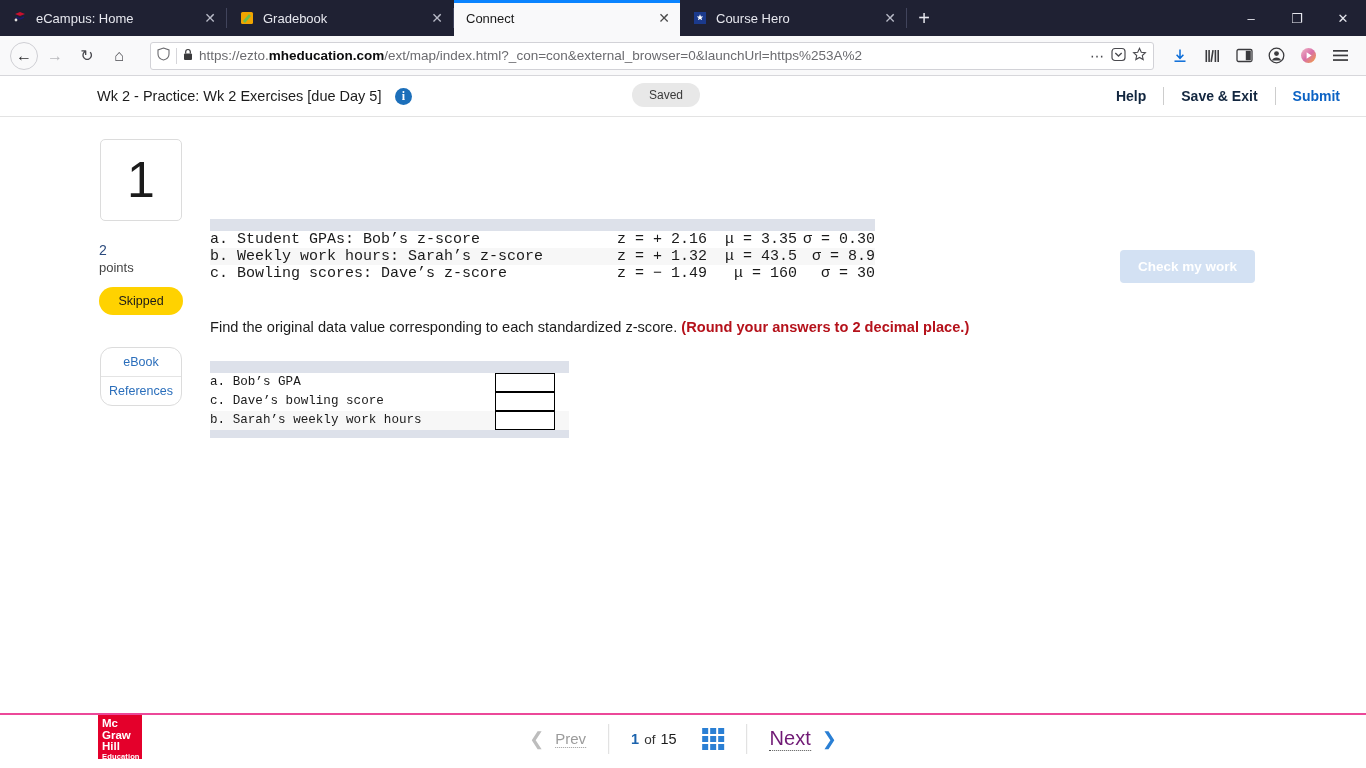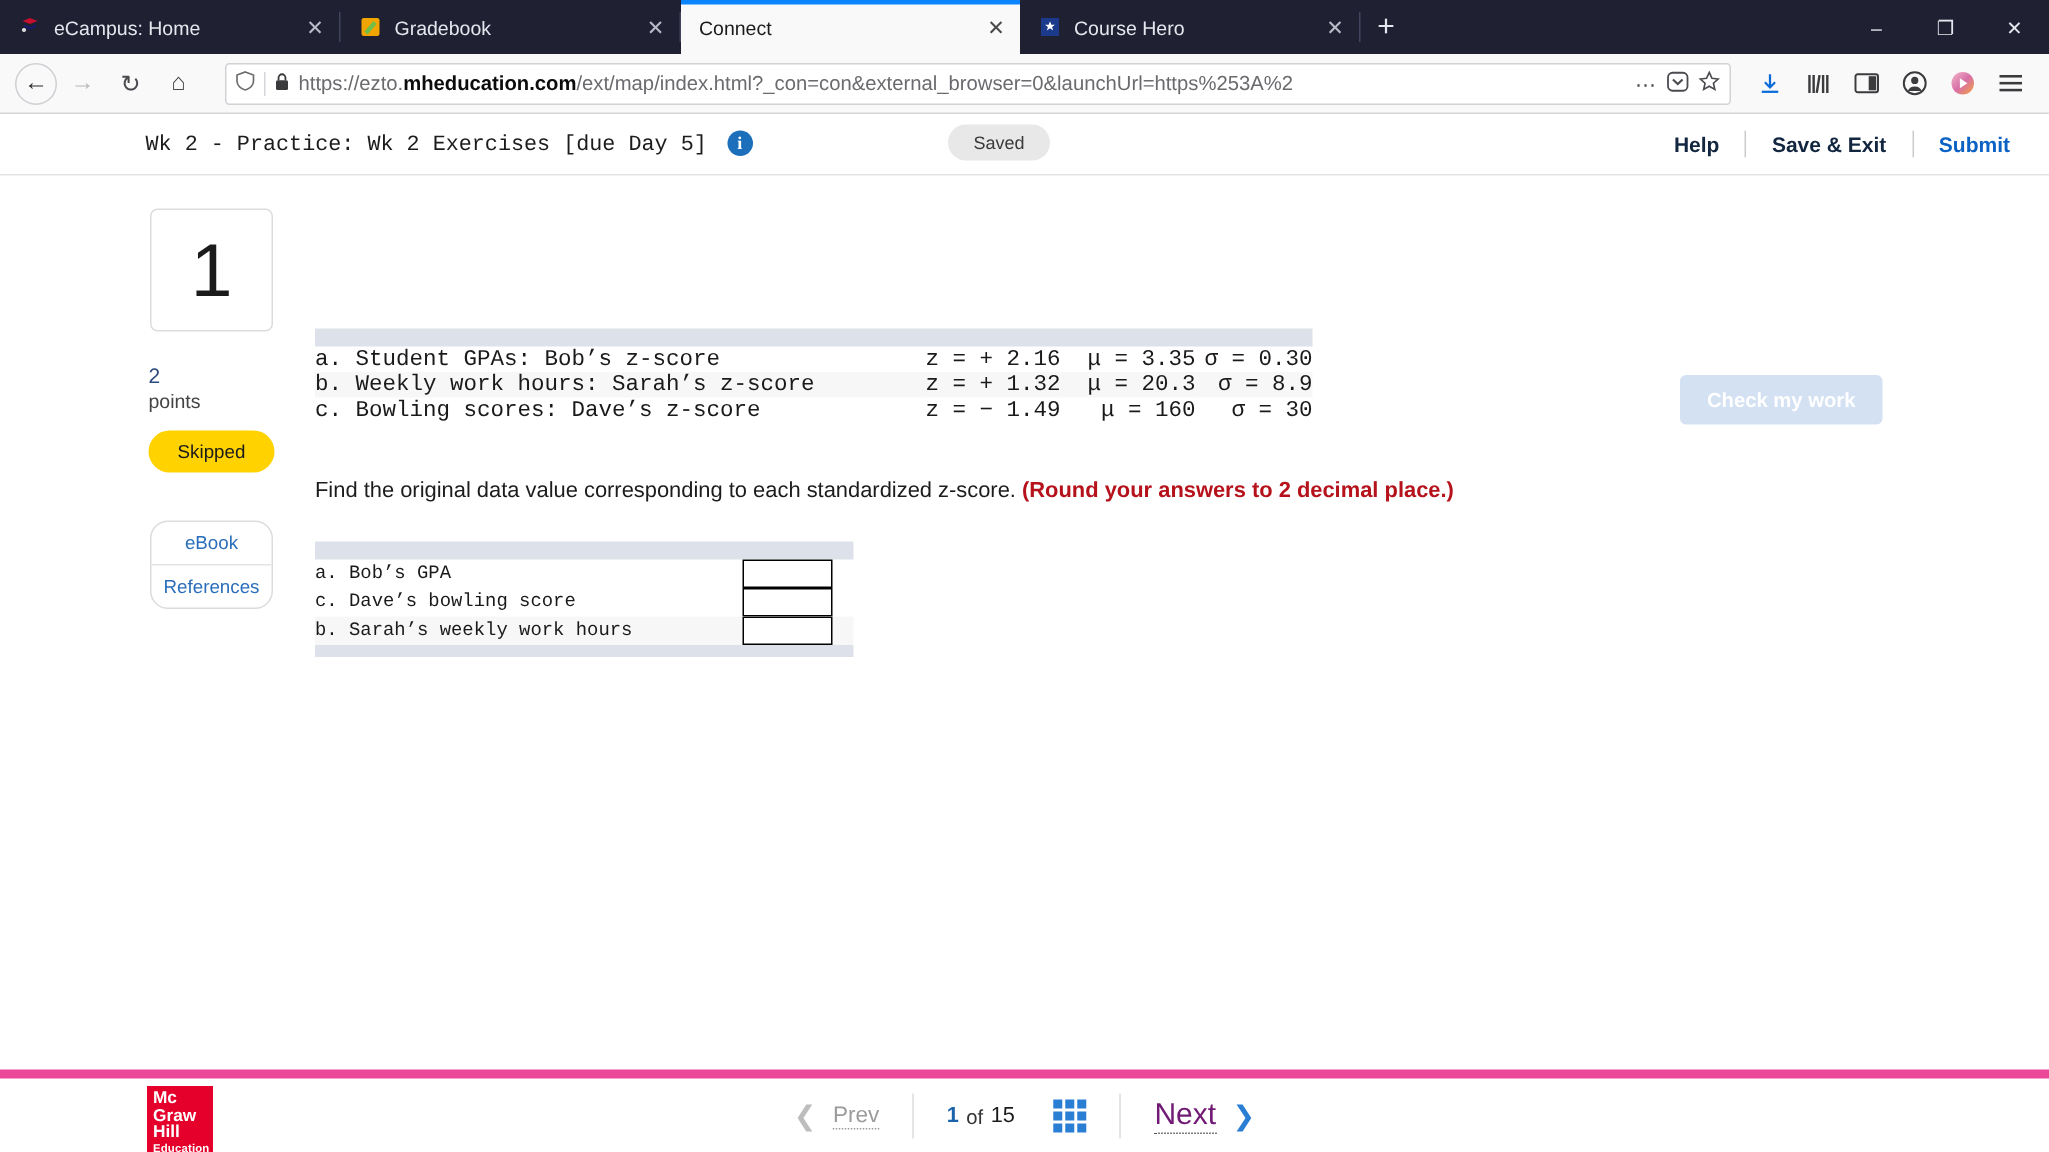--- a/index.html
+++ b/index.html
@@ -162,21 +162,20 @@
     align-items: center;
     padding: 0 28px 0 97px;
     position: relative;
     background: #fff;
   }
   .assign-title {
     font-size: 14.5px;
     color: #1c1c1c;
     font-weight: 400;
     white-space: nowrap;
-    font-family: Liberation Mono, monospace;
   }
   .info-icon {
     width: 17px; height: 17px;
     border-radius: 50%;
     background: #1c6fba;
     color: #fff;
     font-size: 12px;
     font-weight: 700;
     font-family: "Liberation Serif", serif;
     display: inline-flex;
@@ -353,24 +352,24 @@
     display: block;
     outline: none;
   }
   .ans-table tr.r.mid .an-input input { border-top-width: 0.75px; border-bottom-width: 0.75px;}
 
   
   .page-footer {
     position: absolute;
     left: 0; right: 0; bottom: 0;
     height: 55px;
-    border-top: 6px solid #ec4899;
+    border-top: 2px solid #ec4899;
     background: #fff;
     display: flex;
-    align-items: flex-end;
+    align-items: flex-start;
   }
   .mhlogo {
     margin-left: 98px;
     width: 44px; height: 44px;
     background: #e4002b;
     color: #fff;
     font-weight: 700;
     font-size: 11.5px;
     line-height: 1.02;
     padding: 3px 4px 0 4px;
@@ -599,21 +598,21 @@
             </tr>
         <tr class="r">
           <td class="dt-label">a. Student GPAs: Bob’s z-score</td>
           <td class="dt-z">z  =  + 2.16</td>
           <td class="dt-mu">μ =  3.35</td>
           <td class="dt-sig">σ =   0.30</td>
         </tr>
         <tr class="r shade">
           <td class="dt-label">b. Weekly work hours: Sarah’s z-score</td>
           <td class="dt-z">z  =  + 1.32</td>
-          <td class="dt-mu">μ =  20.3</td>
+          <td class="dt-mu">μ =  43.5</td>
           <td class="dt-sig">σ =    8.9</td>
         </tr>
         <tr class="r">
           <td class="dt-label">c. Bowling scores: Dave’s z-score</td>
           <td class="dt-z">z  =  − 1.49</td>
           <td class="dt-mu">μ =   160</td>
           <td class="dt-sig">σ =     30</td>
         </tr>
       </tbody>
         </table>

